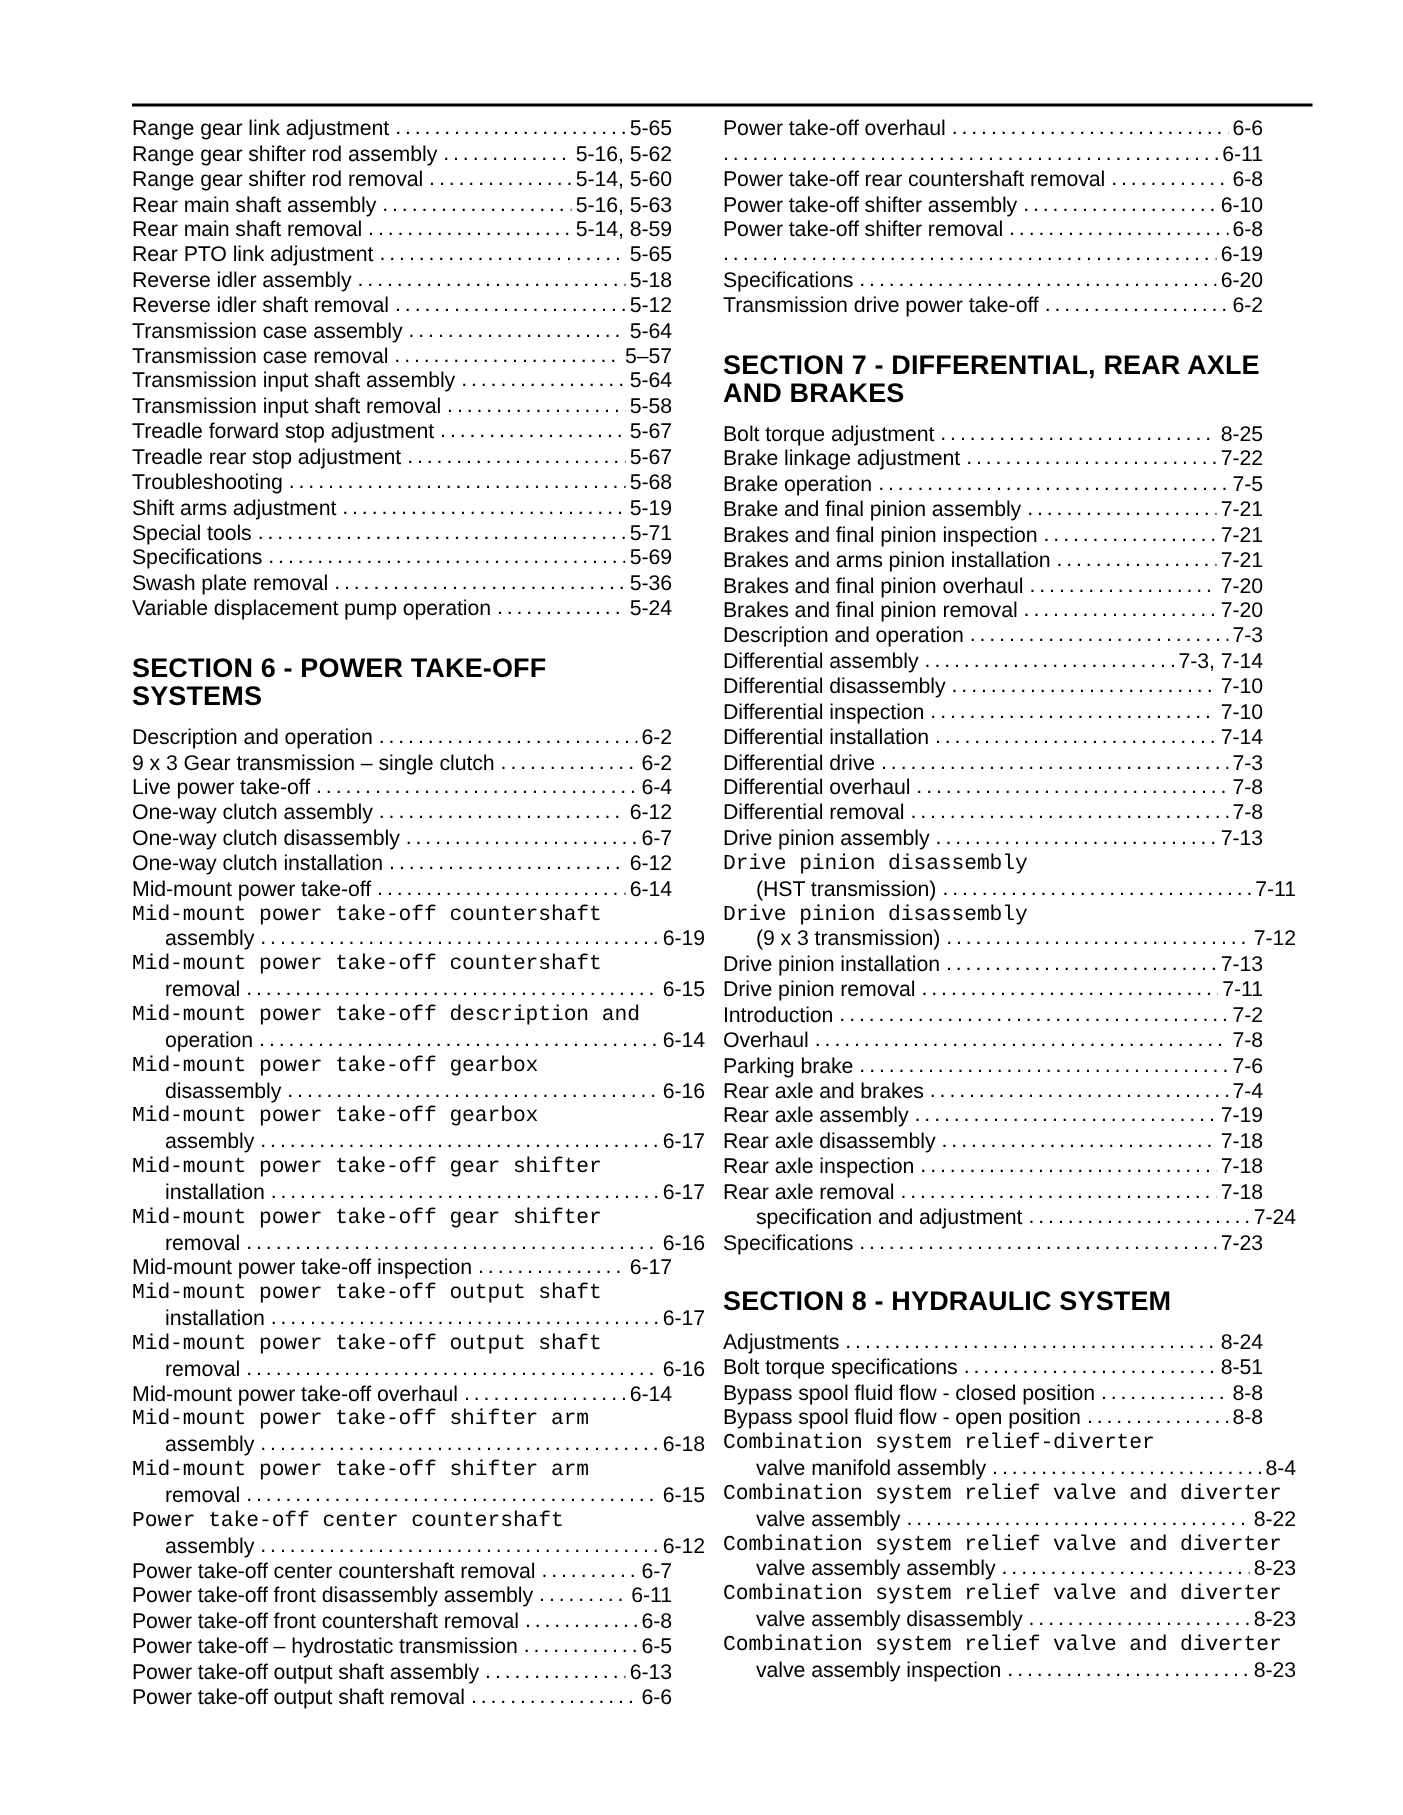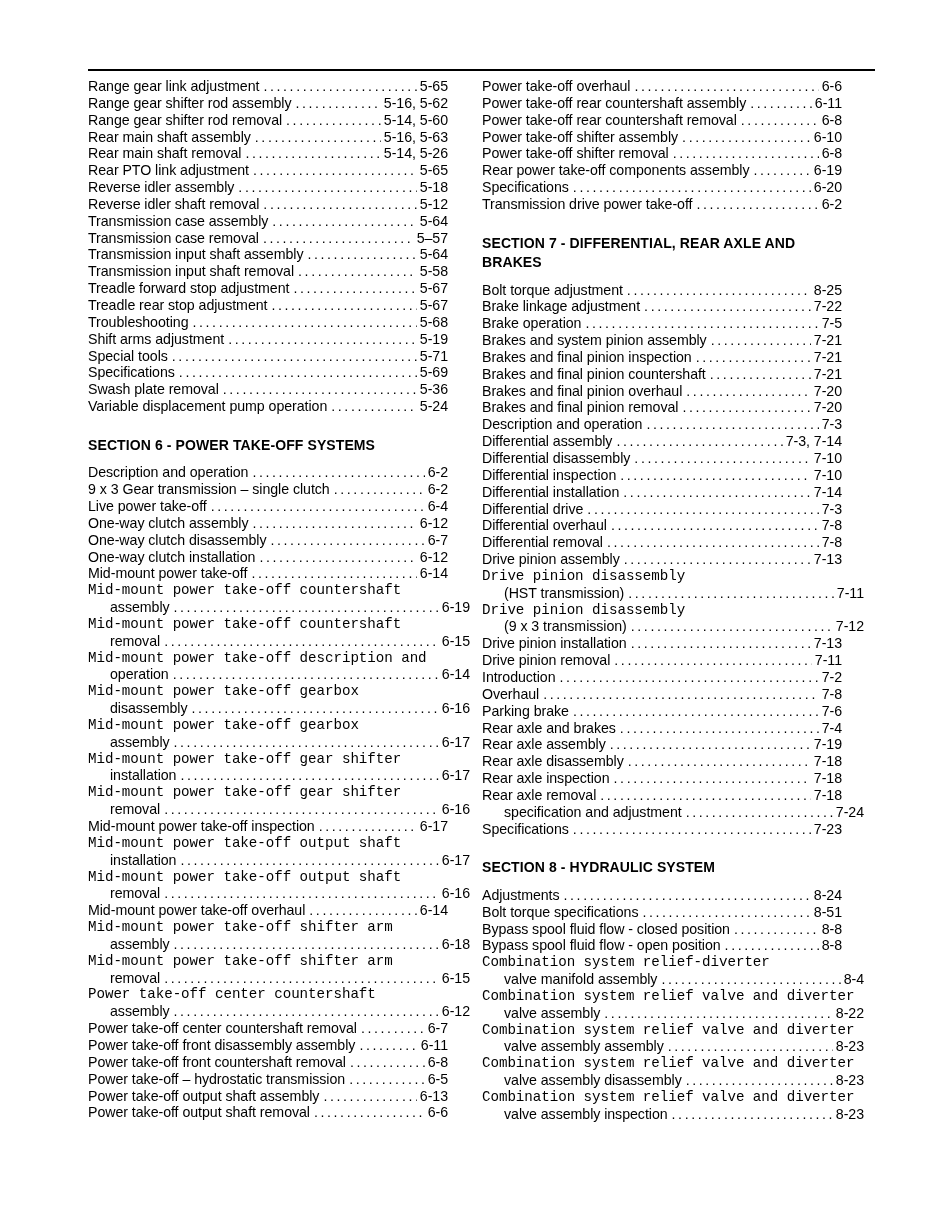--- a/index.html
+++ b/index.html
@@ -38,21 +38,21 @@
     flex-direction: row;
     align-items: flex-start;
   }
   .col {
     width: 360px;
     flex: 0 0 360px;
   }
   .col-left { margin-right: 34px; }
 
   .sec-heading {
-    font-size: 14px;
+    font-size: 18px;
     font-weight: bold;
     line-height: 19.4px;
     letter-spacing: 0.1px;
     margin: 0;
     padding-top: 21px;
     padding-bottom: 9px;
   }
 
   .entry {
     font-size: 14.2px;
@@ -125,21 +125,21 @@
           <div class="entry-line">
             <span class="e-title">Rear main shaft assembly</span>
             <span class="e-leader">........................................................................................................................................................................................................</span>
             <span class="e-page">5-16, 5-63</span>
           </div>
         </div>
         <div class="entry">
           <div class="entry-line">
             <span class="e-title">Rear main shaft removal</span>
             <span class="e-leader">........................................................................................................................................................................................................</span>
-            <span class="e-page">5-14, 5-26</span>
+            <span class="e-page">5-14, 8-59</span>
           </div>
         </div>
         <div class="entry">
           <div class="entry-line">
             <span class="e-title">Rear PTO link adjustment</span>
             <span class="e-leader">........................................................................................................................................................................................................</span>
             <span class="e-page">5-65</span>
           </div>
         </div>
         <div class="entry">
@@ -446,21 +446,20 @@
       <div class="col">
         <div class="entry">
           <div class="entry-line">
             <span class="e-title">Power take-off overhaul</span>
             <span class="e-leader">........................................................................................................................................................................................................</span>
             <span class="e-page">6-6</span>
           </div>
         </div>
         <div class="entry">
           <div class="entry-line">
-            <span class="e-title">Power take-off rear countershaft assembly</span>
             <span class="e-leader">........................................................................................................................................................................................................</span>
             <span class="e-page">6-11</span>
           </div>
         </div>
         <div class="entry">
           <div class="entry-line">
             <span class="e-title">Power take-off rear countershaft removal</span>
             <span class="e-leader">........................................................................................................................................................................................................</span>
             <span class="e-page">6-8</span>
           </div>
@@ -474,21 +473,20 @@
         </div>
         <div class="entry">
           <div class="entry-line">
             <span class="e-title">Power take-off shifter removal</span>
             <span class="e-leader">........................................................................................................................................................................................................</span>
             <span class="e-page">6-8</span>
           </div>
         </div>
         <div class="entry">
           <div class="entry-line">
-            <span class="e-title">Rear power take-off components assembly</span>
             <span class="e-leader">........................................................................................................................................................................................................</span>
             <span class="e-page">6-19</span>
           </div>
         </div>
         <div class="entry">
           <div class="entry-line">
             <span class="e-title">Specifications</span>
             <span class="e-leader">........................................................................................................................................................................................................</span>
             <span class="e-page">6-20</span>
           </div>
@@ -517,35 +515,35 @@
         </div>
         <div class="entry">
           <div class="entry-line">
             <span class="e-title">Brake operation</span>
             <span class="e-leader">........................................................................................................................................................................................................</span>
             <span class="e-page">7-5</span>
           </div>
         </div>
         <div class="entry">
           <div class="entry-line">
-            <span class="e-title">Brakes and system pinion assembly</span>
+            <span class="e-title">Brake and final pinion assembly</span>
             <span class="e-leader">........................................................................................................................................................................................................</span>
             <span class="e-page">7-21</span>
           </div>
         </div>
         <div class="entry">
           <div class="entry-line">
             <span class="e-title">Brakes and final pinion inspection</span>
             <span class="e-leader">........................................................................................................................................................................................................</span>
             <span class="e-page">7-21</span>
           </div>
         </div>
         <div class="entry">
           <div class="entry-line">
-            <span class="e-title">Brakes and final pinion countershaft</span>
+            <span class="e-title">Brakes and arms pinion installation</span>
             <span class="e-leader">........................................................................................................................................................................................................</span>
             <span class="e-page">7-21</span>
           </div>
         </div>
         <div class="entry">
           <div class="entry-line">
             <span class="e-title">Brakes and final pinion overhaul</span>
             <span class="e-leader">........................................................................................................................................................................................................</span>
             <span class="e-page">7-20</span>
           </div>

